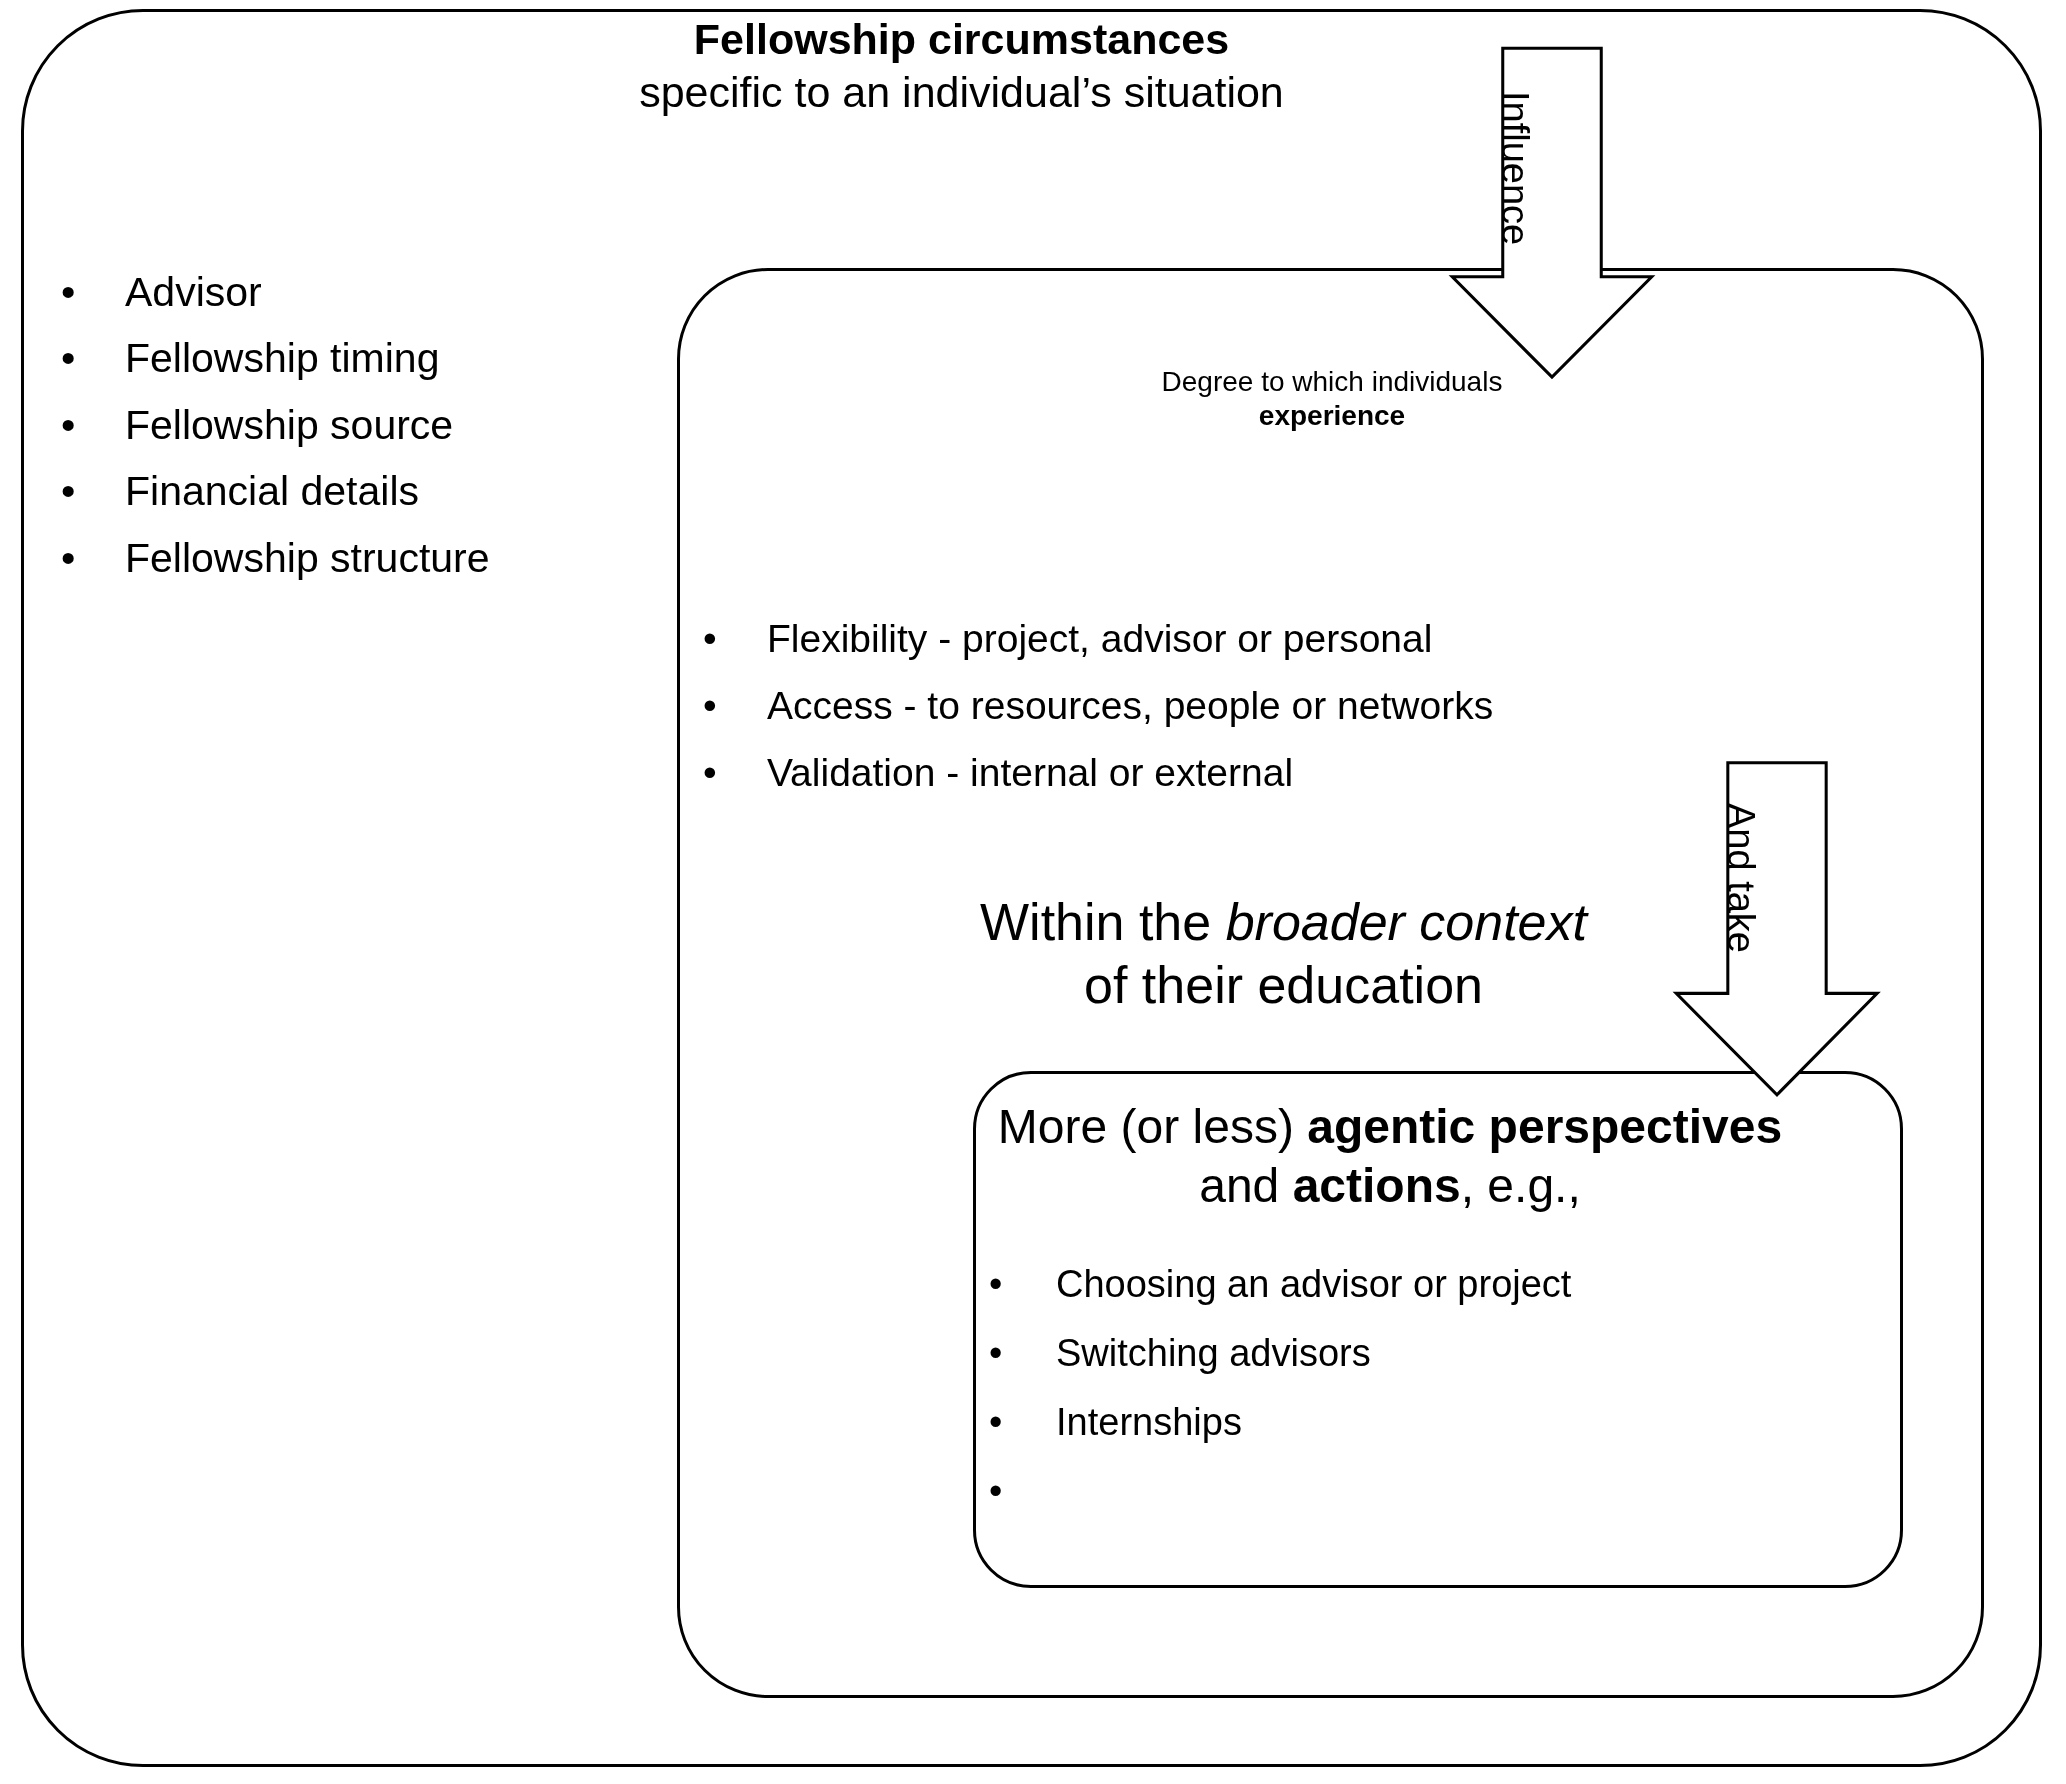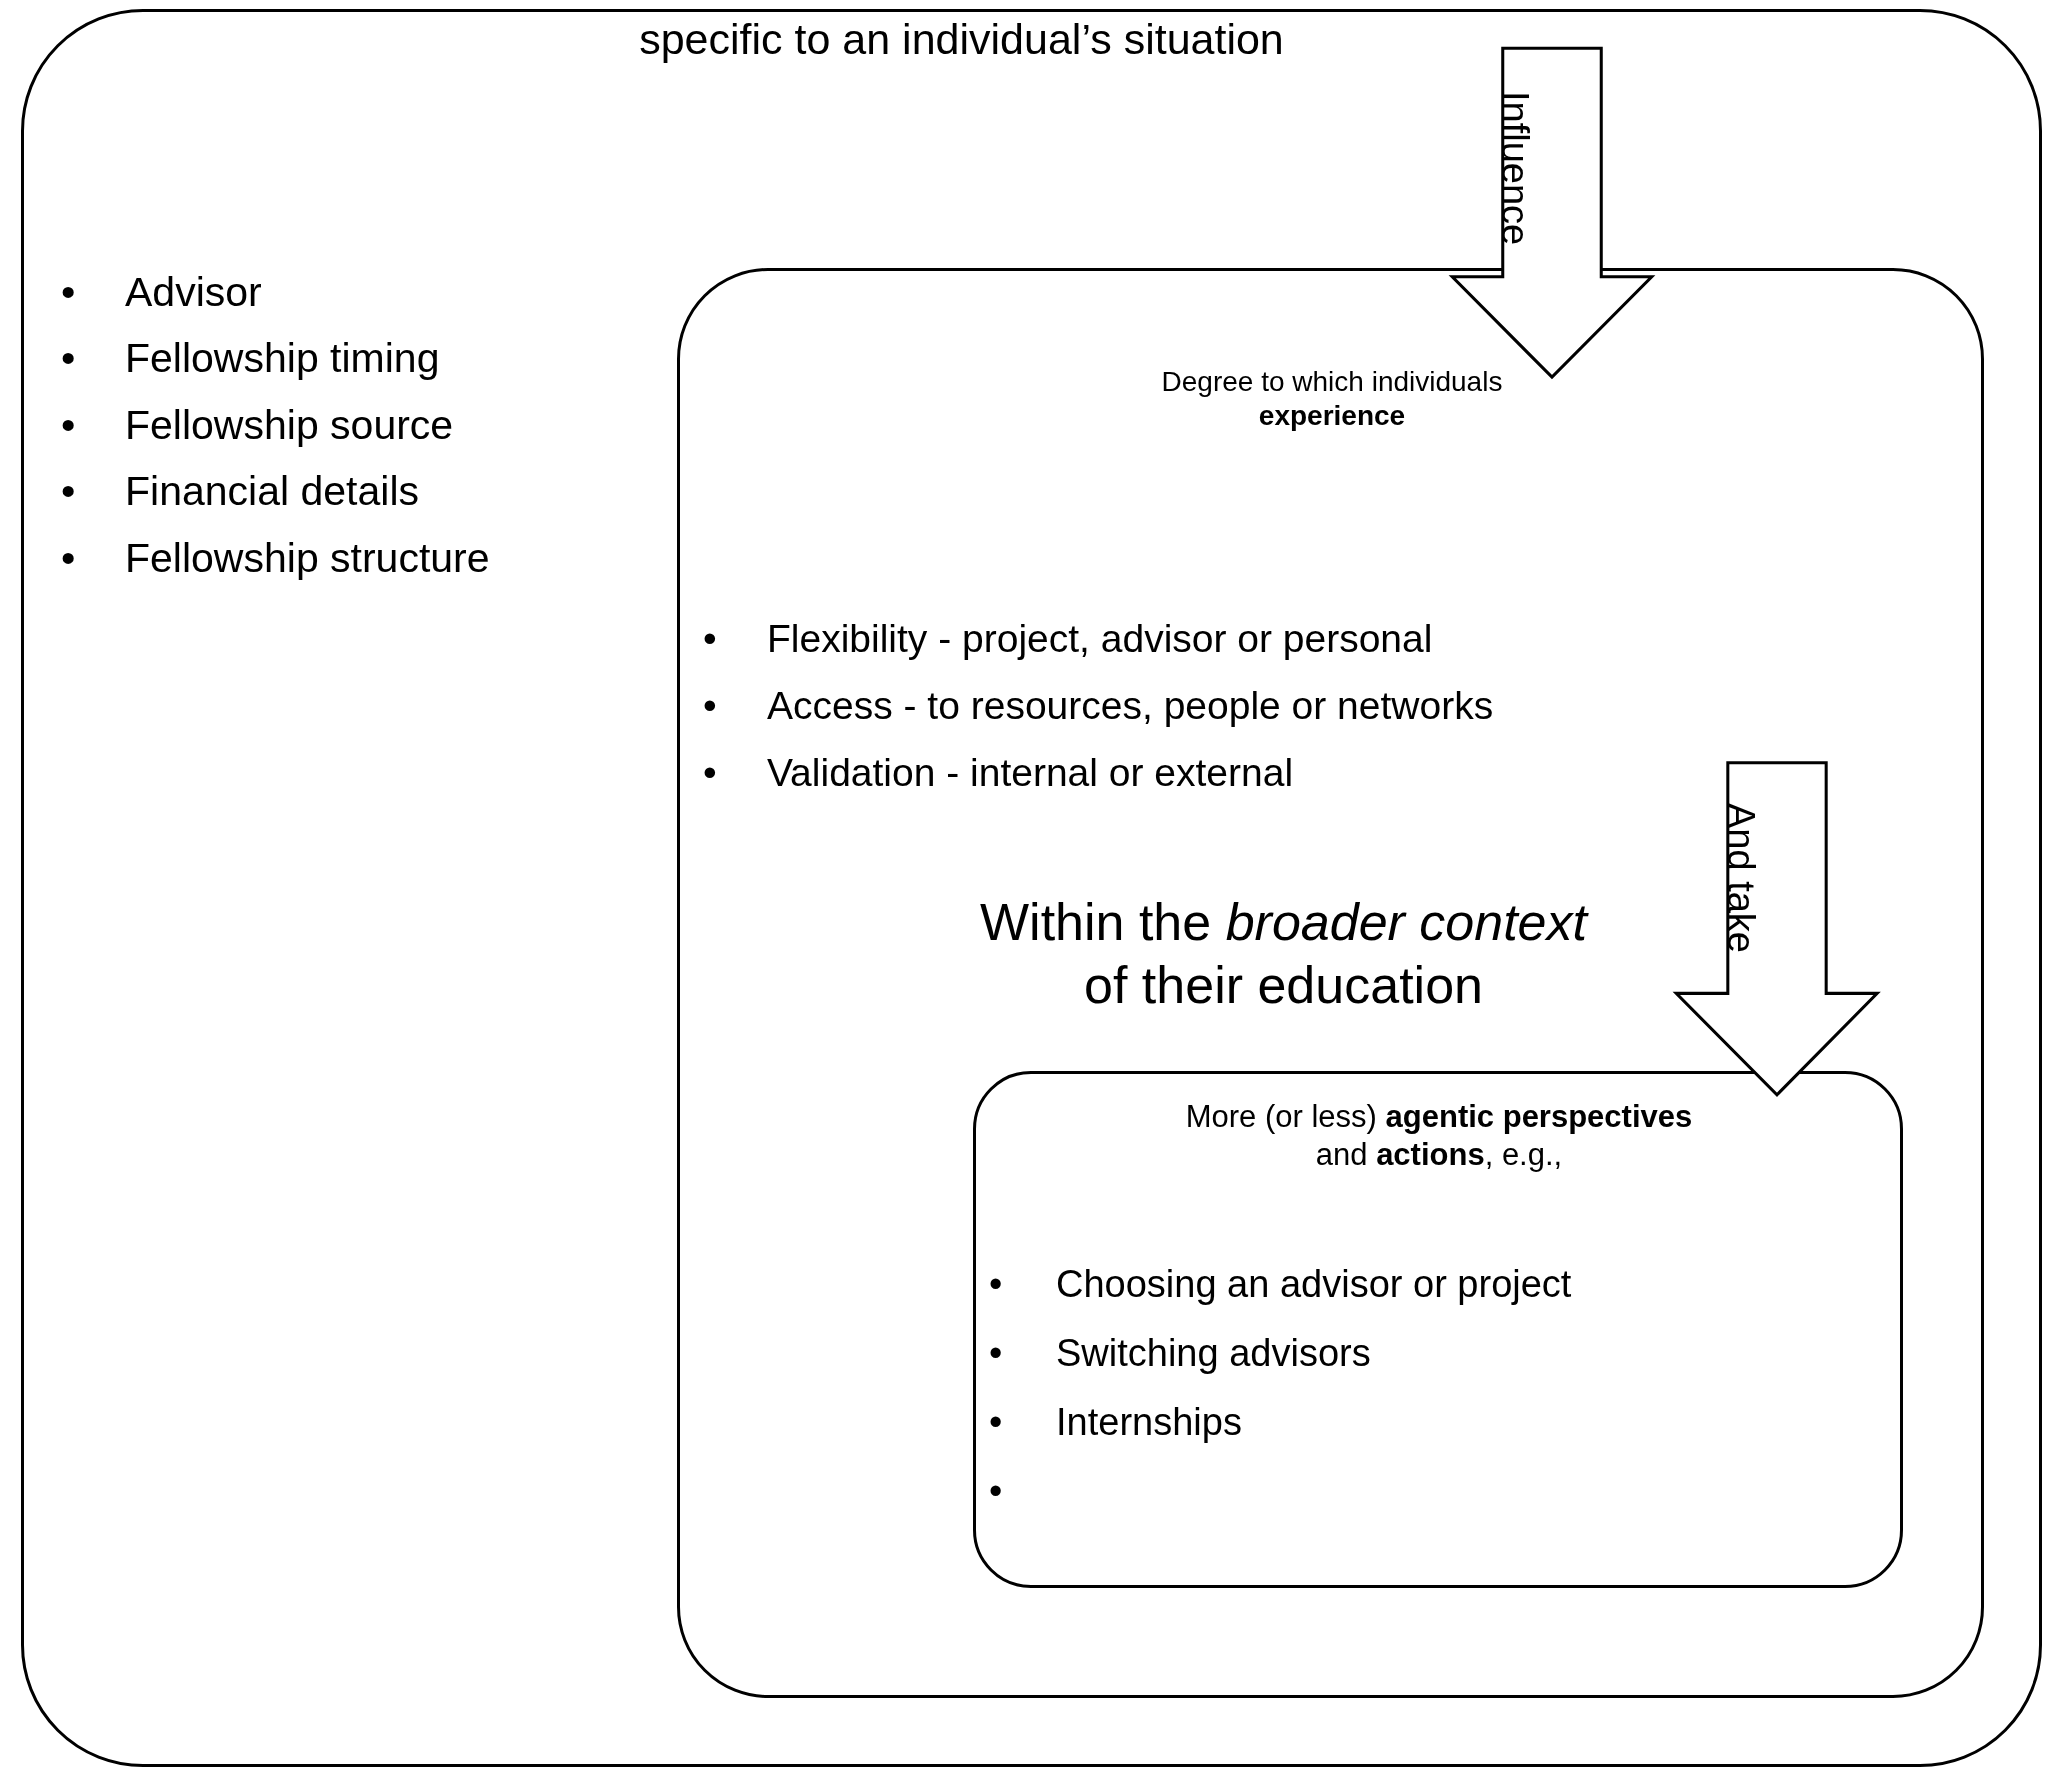--- a/index.html
+++ b/index.html
@@ -38,22 +38,22 @@
   #middle-title .l2{display:block;font-weight:700;}
 
   #context-text{
     left:809px;top:891px;width:949px;
     font-size:52px;
   }
   #context-text .l1{display:block;}
   #context-text .l2{display:block;}
 
   #inner-title{
-    left:989px;top:1098px;width:900px;
-    font-size:31px;
+    left:940px;top:1098px;width:900px;
+    font-size:48px;
   }
   #inner-title .l1{display:block;}
   #inner-title .l2{display:block;}
 
   
   ul.blist{list-style:none;margin:0;padding:0;position:absolute;}
   ul.blist li{
     position:relative;
     padding-left:0;
     display:flex;
@@ -101,20 +101,21 @@
 
 <div class="stage">
 
   <div class="box" id="outer-box"></div>
 
   <div class="box" id="middle-box"></div>
 
   <div class="box" id="inner-box"></div>
 
   <div class="txt center" id="outer-title">
+    <span class="l1">Fellowship circumstances</span>
     <span class="l2">specific to an individual’s situation</span>
   </div>
 
   <ul class="blist" id="outer-bullets">
     <li>
       <span class="bullet">•</span>
       <span class="btext">Advisor</span>
     </li>
     <li>
       <span class="bullet">•</span>

